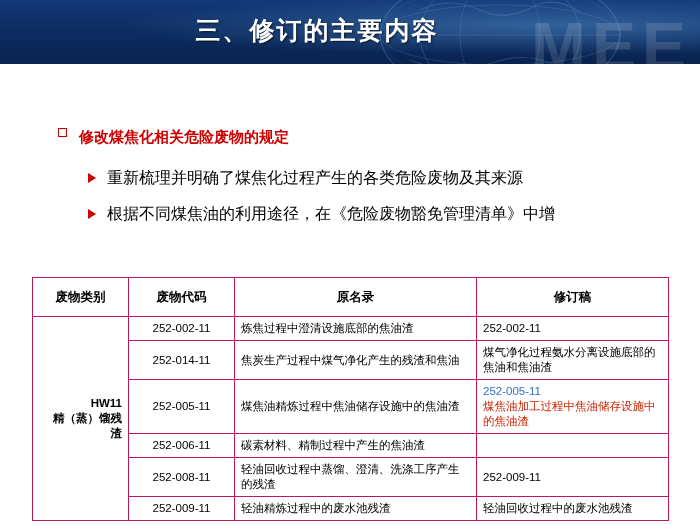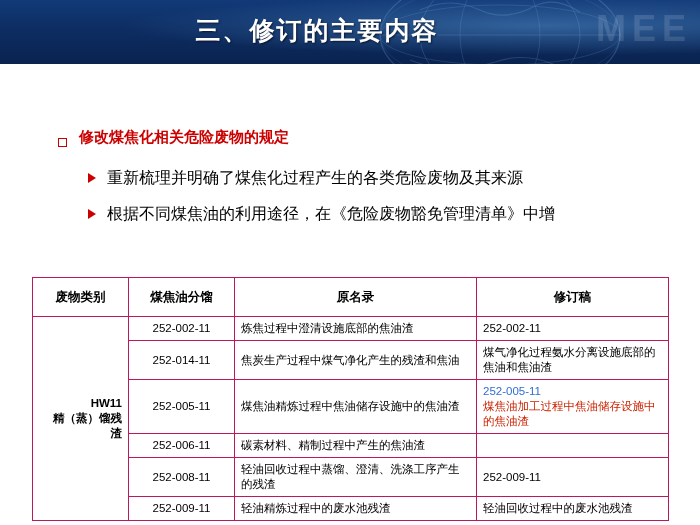--- a/index.html
+++ b/index.html
@@ -36,21 +36,21 @@
     left: 300px;
     top: -30px;
     width: 400px;
     height: 130px;
     opacity: 0.35;
   }
   .banner .ghost {
     position: absolute;
     right: 8px;
     top: 8px;
-    font-size: 36px;
+    font-size: 66px;
     font-weight: bold;
     letter-spacing: 6px;
     color: rgba(255,255,255,0.13);
     font-family: "Liberation Sans", sans-serif;
   }
   .banner-title {
     position: absolute;
     left: 0;
     top: 14px;
     width: 634px;
@@ -70,21 +70,21 @@
     font-weight: bold;
     color: #000000;
     letter-spacing: 1px;
   }
   
   .bullet-l1 {
     position: absolute;
     left: 58px;
     top: 128px;
     display: flex;
-    align-items: flex-end;
+    align-items: flex-start;
   }
   .sq {
     display: inline-block;
     width: 9px;
     height: 9px;
     border: 1.6px solid #cc0000;
     margin-right: 12px;
     box-sizing: border-box;
   }
   .bullet-l1 .txt {
@@ -201,21 +201,21 @@
   <table class="data">
     <colgroup>
       <col style="width:96px">
       <col style="width:106px">
       <col style="width:242px">
       <col style="width:192px">
     </colgroup>
     <thead>
       <tr>
         <th>废物类别</th>
-        <th>煤焦油分馏</th>
+        <th>废物代码</th>
         <th>原名录</th>
         <th>修订稿</th>
       </tr>
     </thead>
     <tbody>
       <tr>
         <td class="cat" rowspan="6">
           <div>HW11</div>
           <div>精（蒸）馏残</div>
           <div>渣</div>

